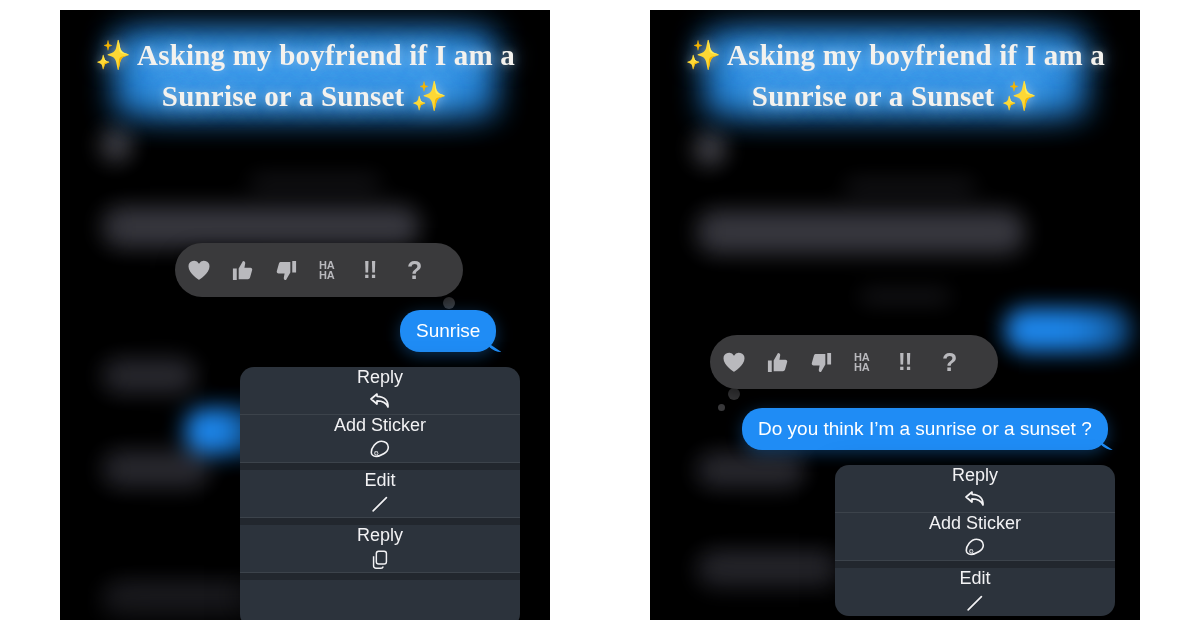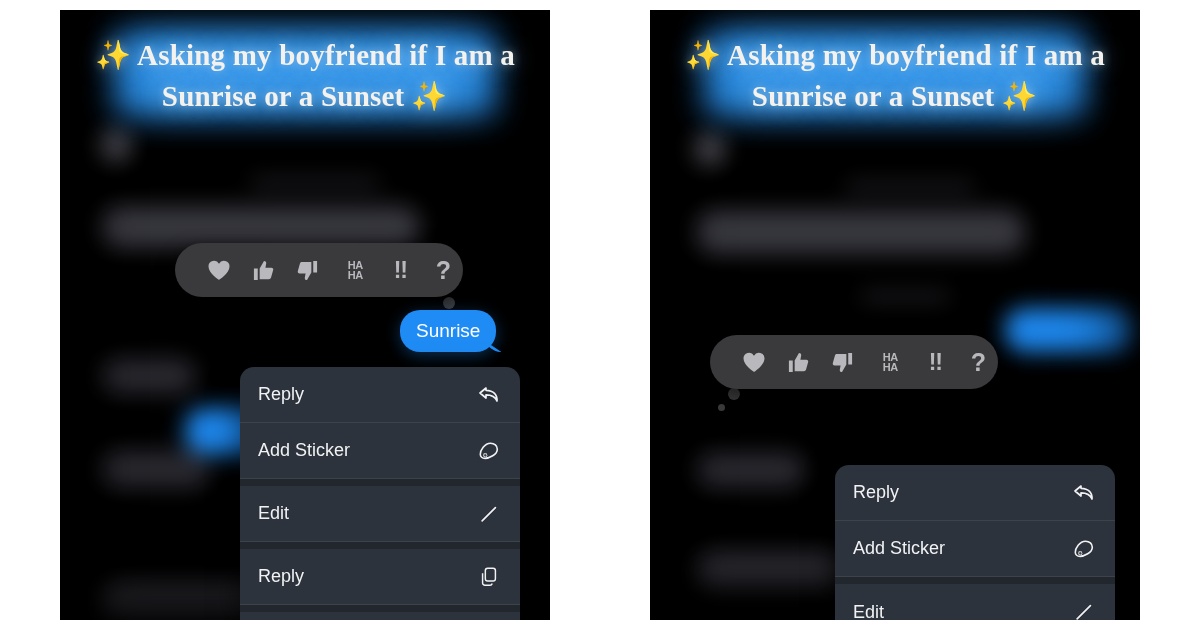--- a/index.html
+++ b/index.html
@@ -72,21 +72,21 @@
 
   
   .react-bar{
     position:absolute; z-index:8;
     display:flex; align-items:center;
     background:#3a3a3c; border-radius:30px;
     padding:0 12px; height:54px;
     box-shadow:0 6px 18px rgba(0,0,0,.55);
   }
   .react-btn{
-    width:44px;height:44px;display:flex;align-items:center;justify-content:flex-end;
+    width:44px;height:44px;display:flex;align-items:center;justify-content:flex-start;
     color:#b9b9bd;
   }
   .react-btn svg{ display:block; }
   .haha{
     font-family:"Liberation Sans", sans-serif;
     font-weight:bold; font-size:11px; line-height:10px;
     color:#b9b9bd; text-align:center; letter-spacing:-.3px;
   }
   .bangs{ font-weight:bold; font-size:23px; color:#b9b9bd; line-height:1; letter-spacing:-1px;}
   .qmark{ font-weight:bold; font-size:25px; color:#b9b9bd; line-height:1;}
@@ -118,23 +118,24 @@
   .ctx-menu{
     position:absolute; z-index:9;
     background:#2c333c;
     border-radius:14px;
     overflow:hidden;
     box-shadow:0 10px 30px rgba(0,0,0,.6);
     backdrop-filter:blur(8px);
   }
   .ctx-item{
     display:flex; align-items:center; justify-content:space-between;
-    height:56px; padding:0 18px;
+    height:48px; padding:0 18px;
     color:#f2f2f4; font-size:18px;
     border-bottom:1px solid rgba(255,255,255,.08);
+    flex-direction:column;
   }
   .ctx-item:last-child{ border-bottom:none; }
   .ctx-item .ic{ width:26px;height:26px;display:flex;align-items:center;justify-content:center;color:#f2f2f4;}
   .ctx-sep{ height:7px; background:rgba(0,0,0,.22); }
 
   
   .bottom-strip{
     position:absolute; left:0; right:0; bottom:0; height:8px; background:#ffffff;
   }
 </style>
@@ -287,20 +288,23 @@
       <div class="react-btn">
         <span class="bangs">!!</span>
       </div>
       <div class="react-btn">
         <span class="qmark">?</span>
       </div>
     </div>
     <div class="tail-dot" style="left:78px; top:378px; width:12px;height:12px;"></div>
     <div class="tail-dot" style="left:68px; top:394px; width:7px;height:7px;"></div>
 
+    <div class="msg-bubble" style="left:92px; top:398px;">
+      <span>Do you think I’m a sunrise or a sunset ?</span>
+    </div>
 
     <div class="ctx-menu" style="left:185px; top:455px; width:280px;">
       <div class="ctx-item">
         <span>Reply</span>
         <span class="ic">
           <svg width="24" height="20" viewBox="0 0 24 20" fill="none" stroke="currentColor" stroke-width="1.7" stroke-linecap="round" stroke-linejoin="round">
               <path d="M9 3 3 8l6 5V9.8c6 0 9.5 2.2 11 6.2.3-6.6-3.3-10.4-11-10.7z"></path>
             </svg>
         </span>
       </div>

